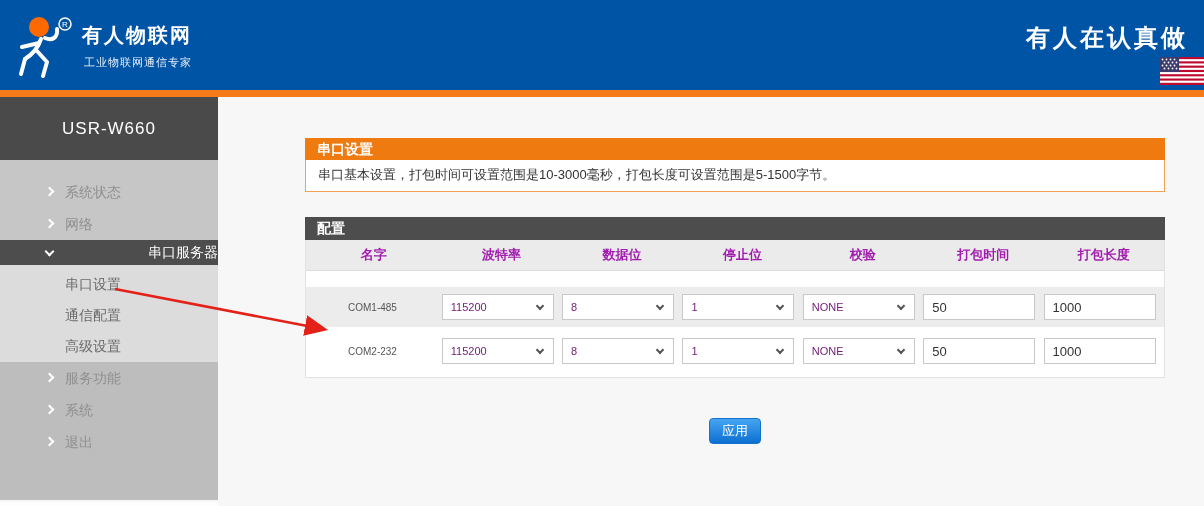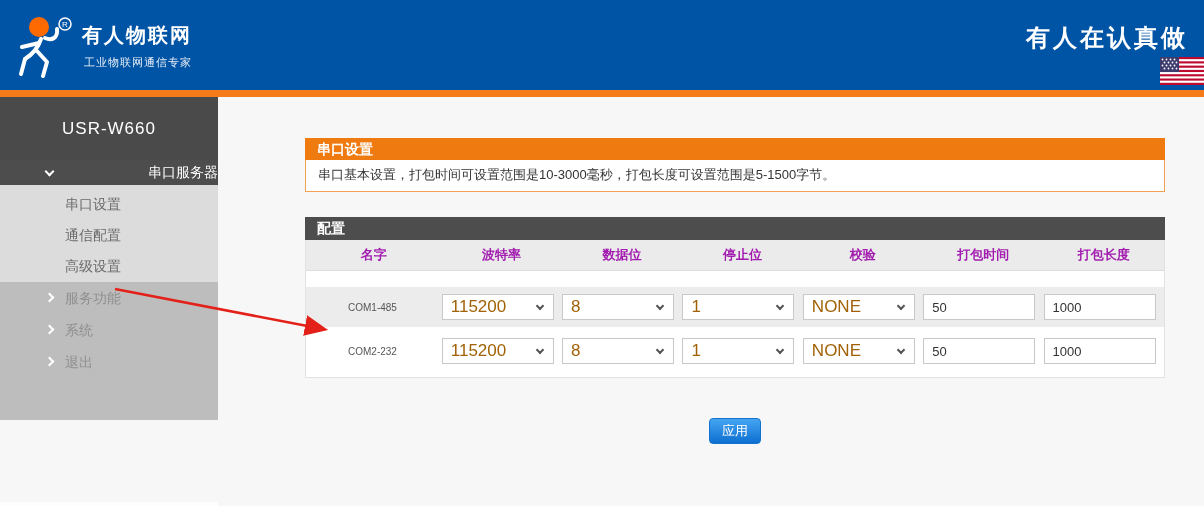--- a/index.html
+++ b/index.html
@@ -48,21 +48,21 @@
           border-bottom:1px solid #dcdcdc; font-size:13px; font-weight:bold; color:#a21caf; }
   .c-name { width:137px; text-align:center; }
   .c { width:122px; text-align:center; }
   .spacer16 { height:16px; } .spacer9 { height:9px; }
   .trow { display:flex; align-items:center; height:40px; }
   .trow.alt { background:#ececec; }
   .trow.last { height:30px; }
   .cell-name { width:137px; padding-left:42px; font-size:10px; color:#555; }
   .cell { width:122px; }
   .sel { position:relative; width:112px; height:26px; background:#fff; border:1px solid #c8c8c8;
-         line-height:24px; font-size:17px; color:#a16207; padding-left:8px; cursor:pointer; }
+         line-height:24px; font-size:11px; color:#701a75; padding-left:8px; cursor:pointer; }
   .sel .caret { position:absolute; right:10px; top:8px; width:6px; height:6px;
                 border-right:2px solid #555; border-bottom:2px solid #555; transform:rotate(45deg); }
   .txt { width:112px; height:26px; border:1px solid #c8c8c8; background:#fff;
          font-size:13px; color:#333; padding-left:8px; font-family:inherit; }
   .panel2-foot { height:11px; }
 
   .apply-wrap { position:absolute; left:305px; top:418px; width:860px; text-align:center; }
   .btn-apply { display:inline-block; min-width:50px; height:26px; padding:0 12px; border:1px solid #1272cc;
                border-radius:4px; background:linear-gradient(#45a5f2,#0d6fd1); color:#fff;
                font-size:13px; line-height:24px; cursor:pointer; font-family:inherit; }
@@ -122,20 +122,30 @@
         <circle cx="12.5" cy="11.5" r="0.9"></circle>
         <circle cx="16.5" cy="11.5" r="0.9"></circle>
     </g>
   </svg>
 </div>
 <div class="top-stripe"></div>
 
 <div class="sidebar">
   <div class="dev-title">USR-W660</div>
 
+  <div class="zone1">
+    <div class="mi">
+      <span class="chev"></span>
+      <span>系统状态</span>
+    </div>
+    <div class="mi">
+      <span class="chev"></span>
+      <span>网络</span>
+    </div>
+  </div>
 
   <div class="mi mi-active">
     <span class="chev"></span>
     <span>串口服务器</span>
   </div>
 
   <div class="zone-sub">
     <div class="mi mi-sub">
       <span>串口设置</span>
     </div>

